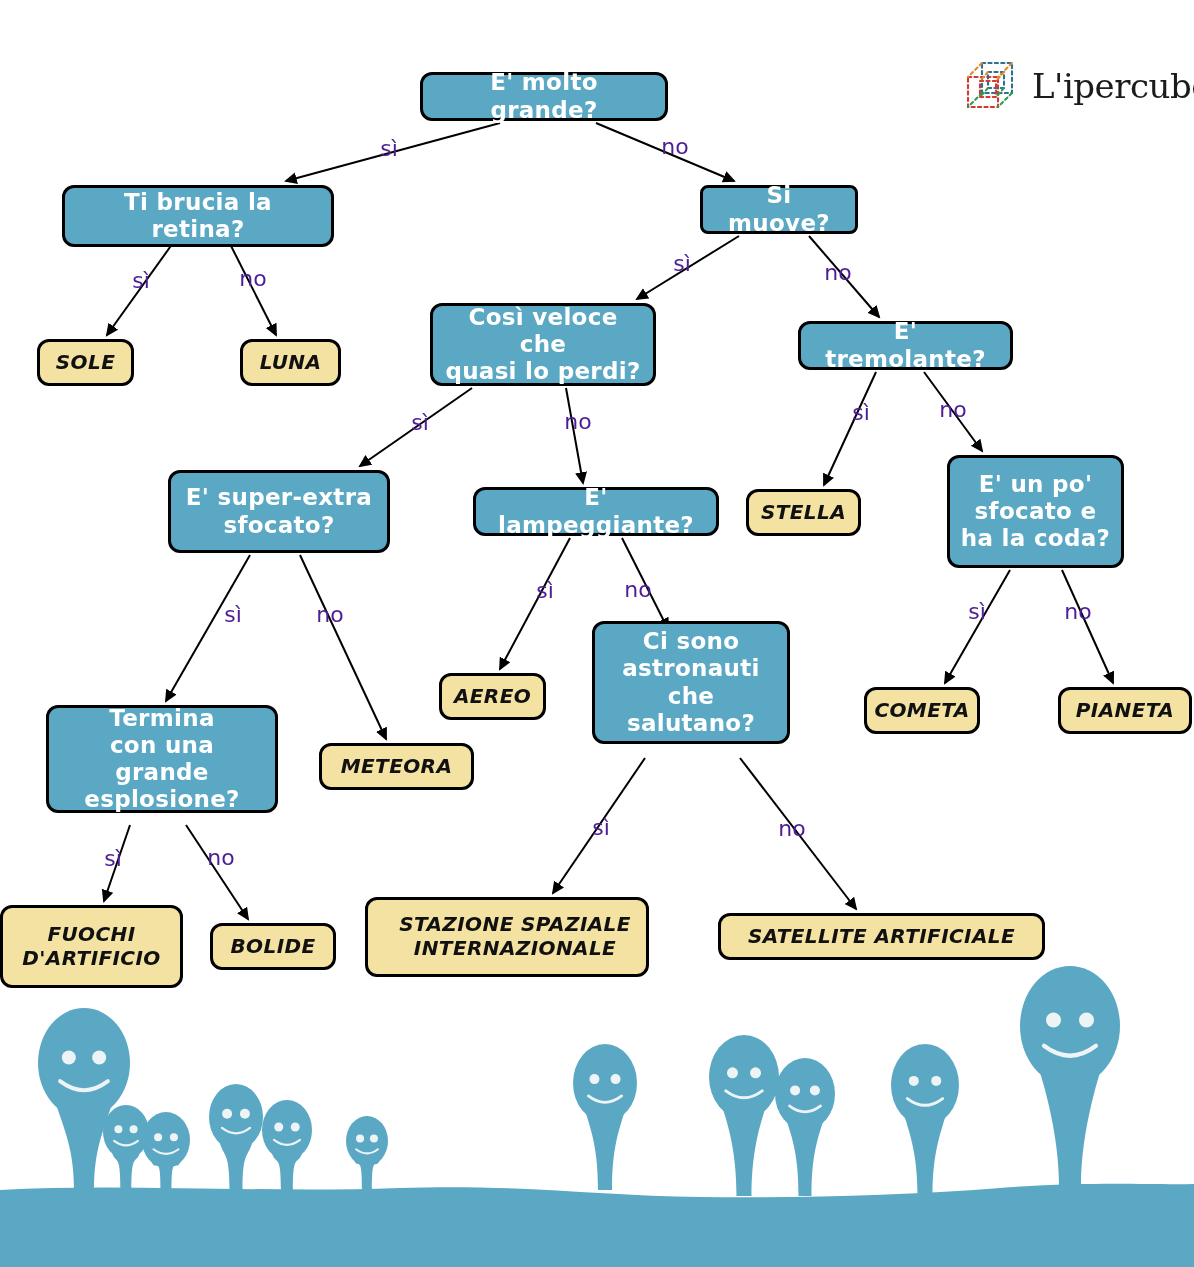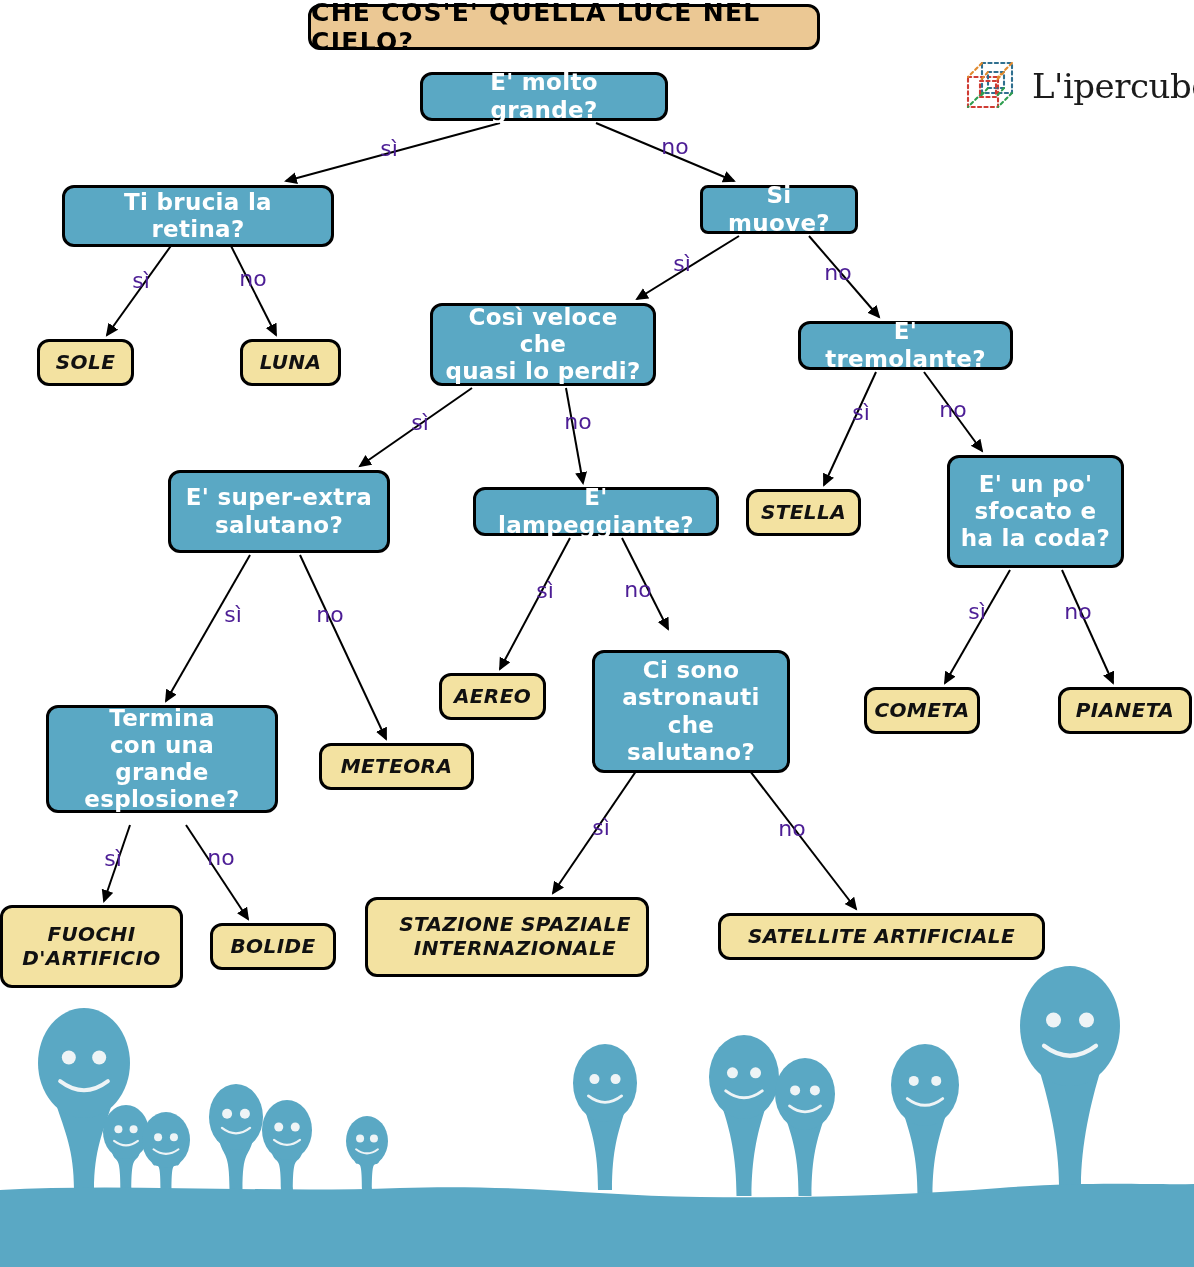--- a/index.html
+++ b/index.html
@@ -216,23 +216,20 @@
         <line x1="622" y1="538" x2="668" y2="629" stroke="#000000" stroke-width="2" marker-end="url(#arrowhead)"></line>
         <line x1="1010" y1="570" x2="945" y2="683" stroke="#000000" stroke-width="2" marker-end="url(#arrowhead)"></line>
         <line x1="1062" y1="570" x2="1113" y2="683" stroke="#000000" stroke-width="2" marker-end="url(#arrowhead)"></line>
         <line x1="130" y1="825" x2="104" y2="901" stroke="#000000" stroke-width="2" marker-end="url(#arrowhead)"></line>
         <line x1="186" y1="825" x2="248" y2="919" stroke="#000000" stroke-width="2" marker-end="url(#arrowhead)"></line>
         <line x1="645" y1="758" x2="553" y2="893" stroke="#000000" stroke-width="2" marker-end="url(#arrowhead)"></line>
         <line x1="740" y1="758" x2="856" y2="909" stroke="#000000" stroke-width="2" marker-end="url(#arrowhead)"></line>
       </g>
   </svg>
 
-  <div class="banner" style="left:308px; top:4px; width:512px; height:46px;">
-    <span>CHE COS'E' QUELLA LUCE NEL CIELO?</span>
-  </div>
 
   <div id="logo">
     <svg width="62" height="62" viewBox="0 0 62 62">
       <g fill="none" stroke-width="2.1" stroke-linecap="round" stroke-dasharray="3.2 3.2">
 
         <g stroke="#2f6f8f">
           <path d="M20,8 L50,8 L50,38 L20,38 Z"></path>
         </g>
         <g stroke="#cf3b33">
           <path d="M6,22 L36,22 L36,52 L6,52 Z"></path>
@@ -264,32 +261,32 @@
   <div id="node-layer">
       <div class="node q" style="left: 420px; top: 72px; width: 248px; height: 49px; border-radius: 12px;">E' molto grande?</div>
       <div class="node q" style="left: 62px; top: 185px; width: 272px; height: 62px;">Ti brucia la retina?</div>
       <div class="node q" style="left: 700px; top: 185px; width: 158px; height: 49px; border-radius: 8px;">Si muove?</div>
       <div class="node leaf" style="left: 37px; top: 339px; width: 97px; height: 47px;">SOLE</div>
       <div class="node leaf" style="left: 240px; top: 339px; width: 101px; height: 47px;">LUNA</div>
       <div class="node q" style="left: 430px; top: 303px; width: 226px; height: 83px;">Così veloce che
 quasi lo perdi?</div>
       <div class="node q" style="left: 798px; top: 321px; width: 215px; height: 49px;">E' tremolante?</div>
       <div class="node q" style="left: 168px; top: 470px; width: 222px; height: 83px;">E' super-extra
-salutano?</div>
+sfocato?</div>
       <div class="node q" style="left: 473px; top: 487px; width: 246px; height: 49px;">E' lampeggiante?</div>
       <div class="node leaf" style="left: 746px; top: 489px; width: 115px; height: 47px;">STELLA</div>
       <div class="node q" style="left: 947px; top: 455px; width: 177px; height: 113px;">E' un po'
 sfocato e
 ha la coda?</div>
       <div class="node q" style="left: 46px; top: 705px; width: 232px; height: 108px;">Termina
 con una grande
 esplosione?</div>
       <div class="node leaf" style="left: 319px; top: 743px; width: 155px; height: 47px;">METEORA</div>
       <div class="node leaf" style="left: 439px; top: 673px; width: 107px; height: 47px;">AEREO</div>
-      <div class="node q" style="left: 592px; top: 650px; width: 198px; height: 123px;">Ci sono
+      <div class="node q" style="left: 592px; top: 621px; width: 198px; height: 123px;">Ci sono
 astronauti
 che salutano?</div>
       <div class="node leaf" style="left: 864px; top: 687px; width: 116px; height: 47px;">COMETA</div>
       <div class="node leaf" style="left: 1058px; top: 687px; width: 134px; height: 47px;">PIANETA</div>
       <div class="node leaf" style="left: 0px; top: 905px; width: 183px; height: 83px;">FUOCHI
 D'ARTIFICIO</div>
       <div class="node leaf" style="left: 210px; top: 923px; width: 126px; height: 47px;">BOLIDE</div>
       <div class="node leaf" style="left: 365px; top: 897px; width: 284px; height: 80px; padding-left: 26px;">STAZIONE SPAZIALE
 INTERNAZIONALE</div>
       <div class="node leaf" style="left: 718px; top: 913px; width: 327px; height: 47px;">SATELLITE ARTIFICIALE</div>

